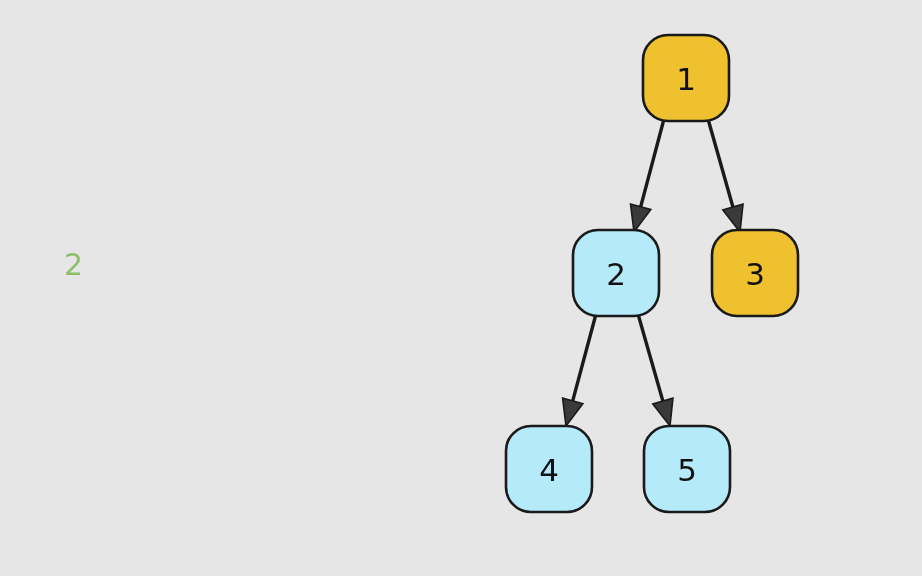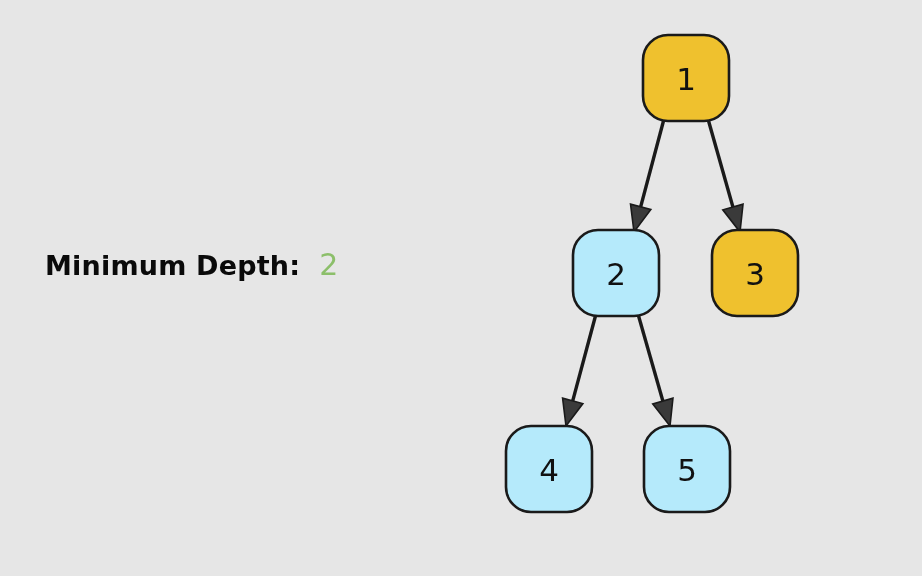--- a/index.html
+++ b/index.html
@@ -68,21 +68,20 @@
     stroke-width: 1.6;
     stroke-linejoin: miter;
   }
 </style>
 </head>
 <body>
 
 <div id="canvas">
 
   <div class="readout">
-    <span class="readout-label">Minimum Depth:</span>
     <span class="readout-value">2</span>
   </div>
 
   <svg id="tree-svg" viewBox="0 0 922 576" xmlns="http://www.w3.org/2000/svg">
     <g id="edge-layer">
         <line class="edge-line" x1="664" y1="119" x2="639.1319554615484" y2="212.6696344281676"></line>
         <polygon class="edge-head" points="634,232 630.523100174801,204.17624813930496 650.8199840252249,209.56480137393078"></polygon>
         <line class="edge-line" x1="708" y1="119" x2="734.550575927525" y2="212.75672124407254"></line>
         <polygon class="edge-head" points="740,232 722.8130273589205,209.84468525534368 743.0184700526444,204.12278997924489"></polygon>
         <line class="edge-line" x1="596" y1="314" x2="571.1747217044816" y2="406.68103896993506"></line>

